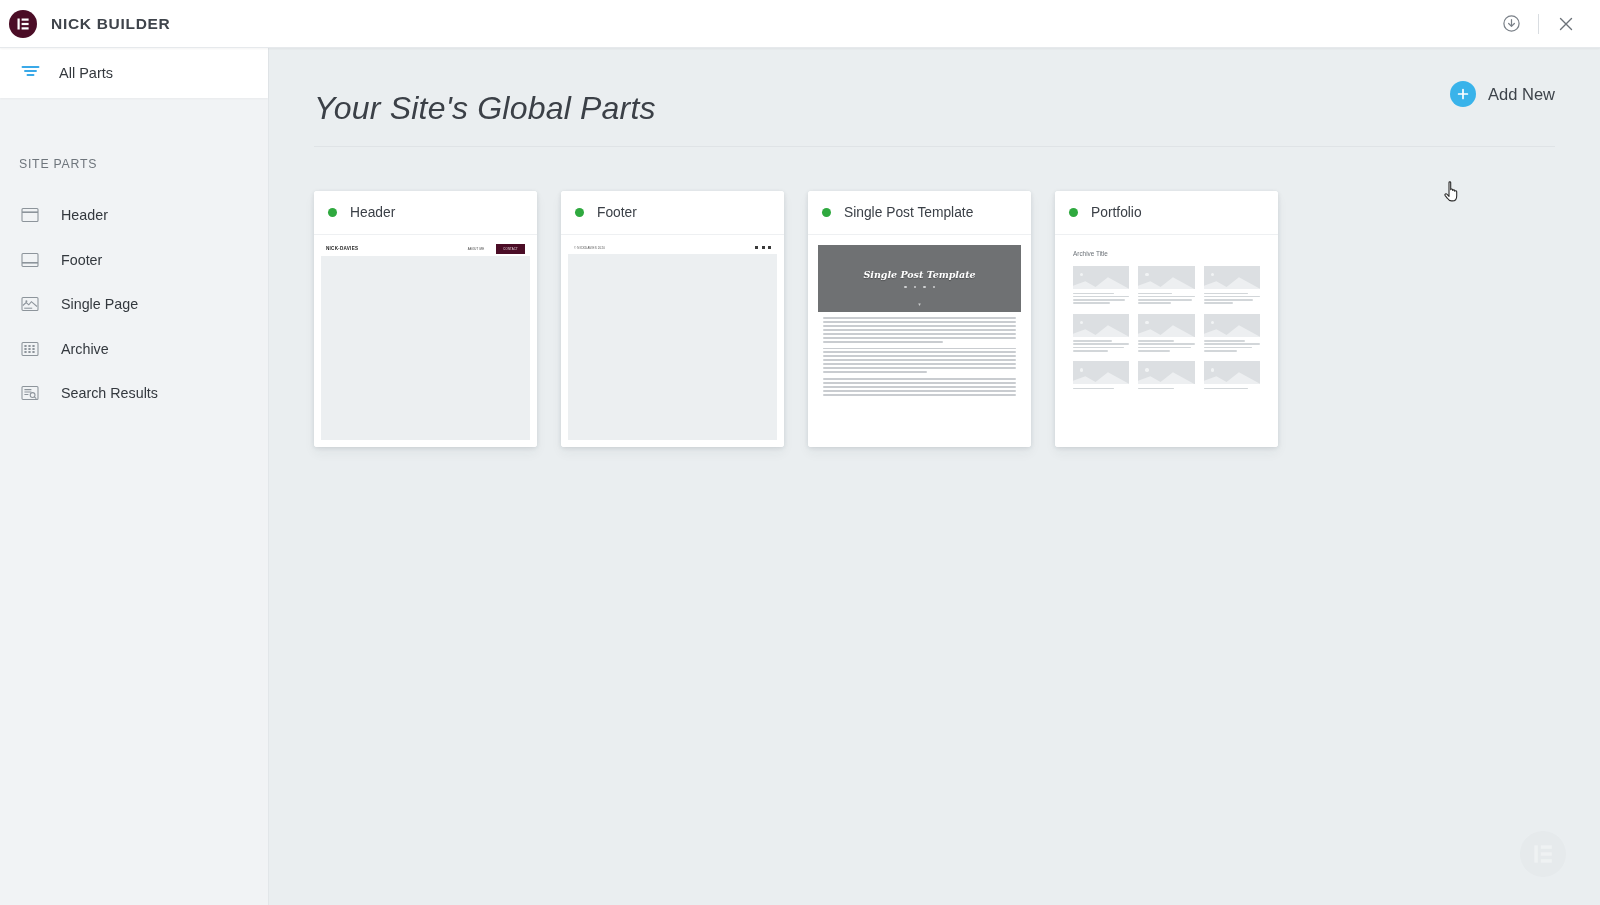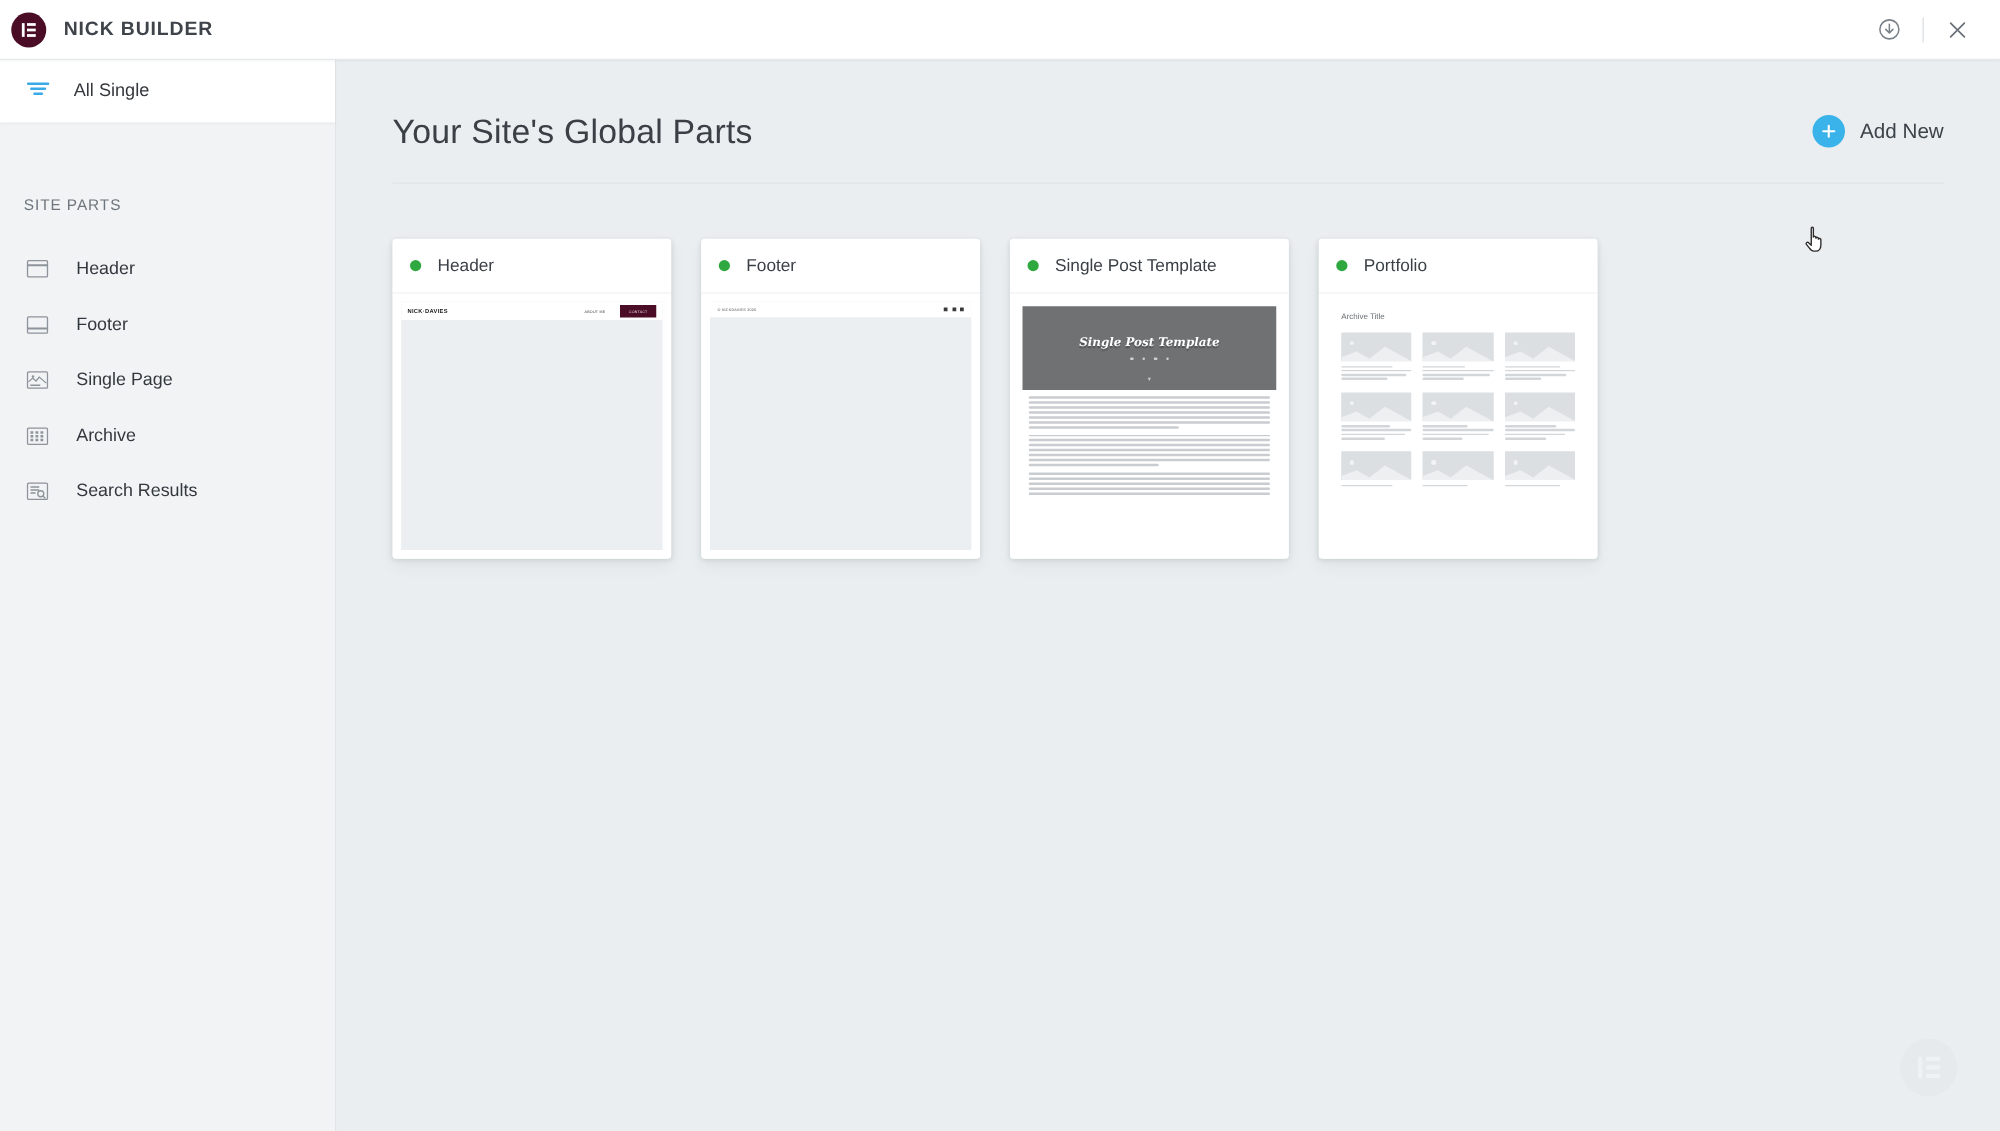--- a/index.html
+++ b/index.html
@@ -63,27 +63,27 @@
     width: 21px; height: 21px; display: flex;
     align-items: center; justify-content: center; color: #8d949b;
   }
   .nav-item .lbl { margin-left: 21px; font-size: 14.3px; color: #33383e; }
 
   
   .main { position: absolute; top: 48px; left: 269px; width: 1331px; height: 857px; }
   .page-head {
     position: relative; padding: 42px 0 0 45px; height: 105px;
   }
-  .page-title { font-size: 27px; color: #3b4047; font-weight: normal; letter-spacing: 0.2px; }
+  .page-title { font-size: 32px; color: #3b4047; font-weight: normal; letter-spacing: 0.2px; font-style: italic; }
   .hr {
     position: absolute; left: 45px; top: 98px; width: 1241px; height: 1px;
     background: #dfe3e6;
   }
   .add-new {
-    position: absolute; right: 45px; top: 44px;
+    position: absolute; right: 45px; top: 33px;
     display: flex; align-items: center; cursor: pointer;
   }
   .add-circle {
     width: 26px; height: 26px; border-radius: 50%; background: #39b3ea;
     display: flex; align-items: center; justify-content: center;
   }
   .add-new .lbl { margin-left: 12px; font-size: 16.5px; color: #3d434a; }
 
   .cursor { position: absolute; left: 1174px; top: 132px; pointer-events: none; }
 
@@ -215,21 +215,21 @@
   </div>
 
   <div class="sidebar">
 
     <div class="allparts">
       <span class="ico">
         <svg width="19" height="14" viewBox="0 0 19 14" stroke="#3aa9e8" stroke-width="1.9" stroke-linecap="round">
           <path d="M1.5 3h16M4 7h11M6.5 11h6"></path>
         </svg>
       </span>
-      <span class="lbl">All Single</span>
+      <span class="lbl">All Parts</span>
     </div>
 
     <div class="section-label">SITE PARTS</div>
 
     <div class="nav-list">
 
       <div class="nav-item">
         <span class="ico">
           <svg width="18" height="16" viewBox="0 0 18 16" fill="none" stroke="#8d949b" stroke-width="1.1">
             <rect x="1" y="1.5" width="16" height="13" rx="1"></rect>

